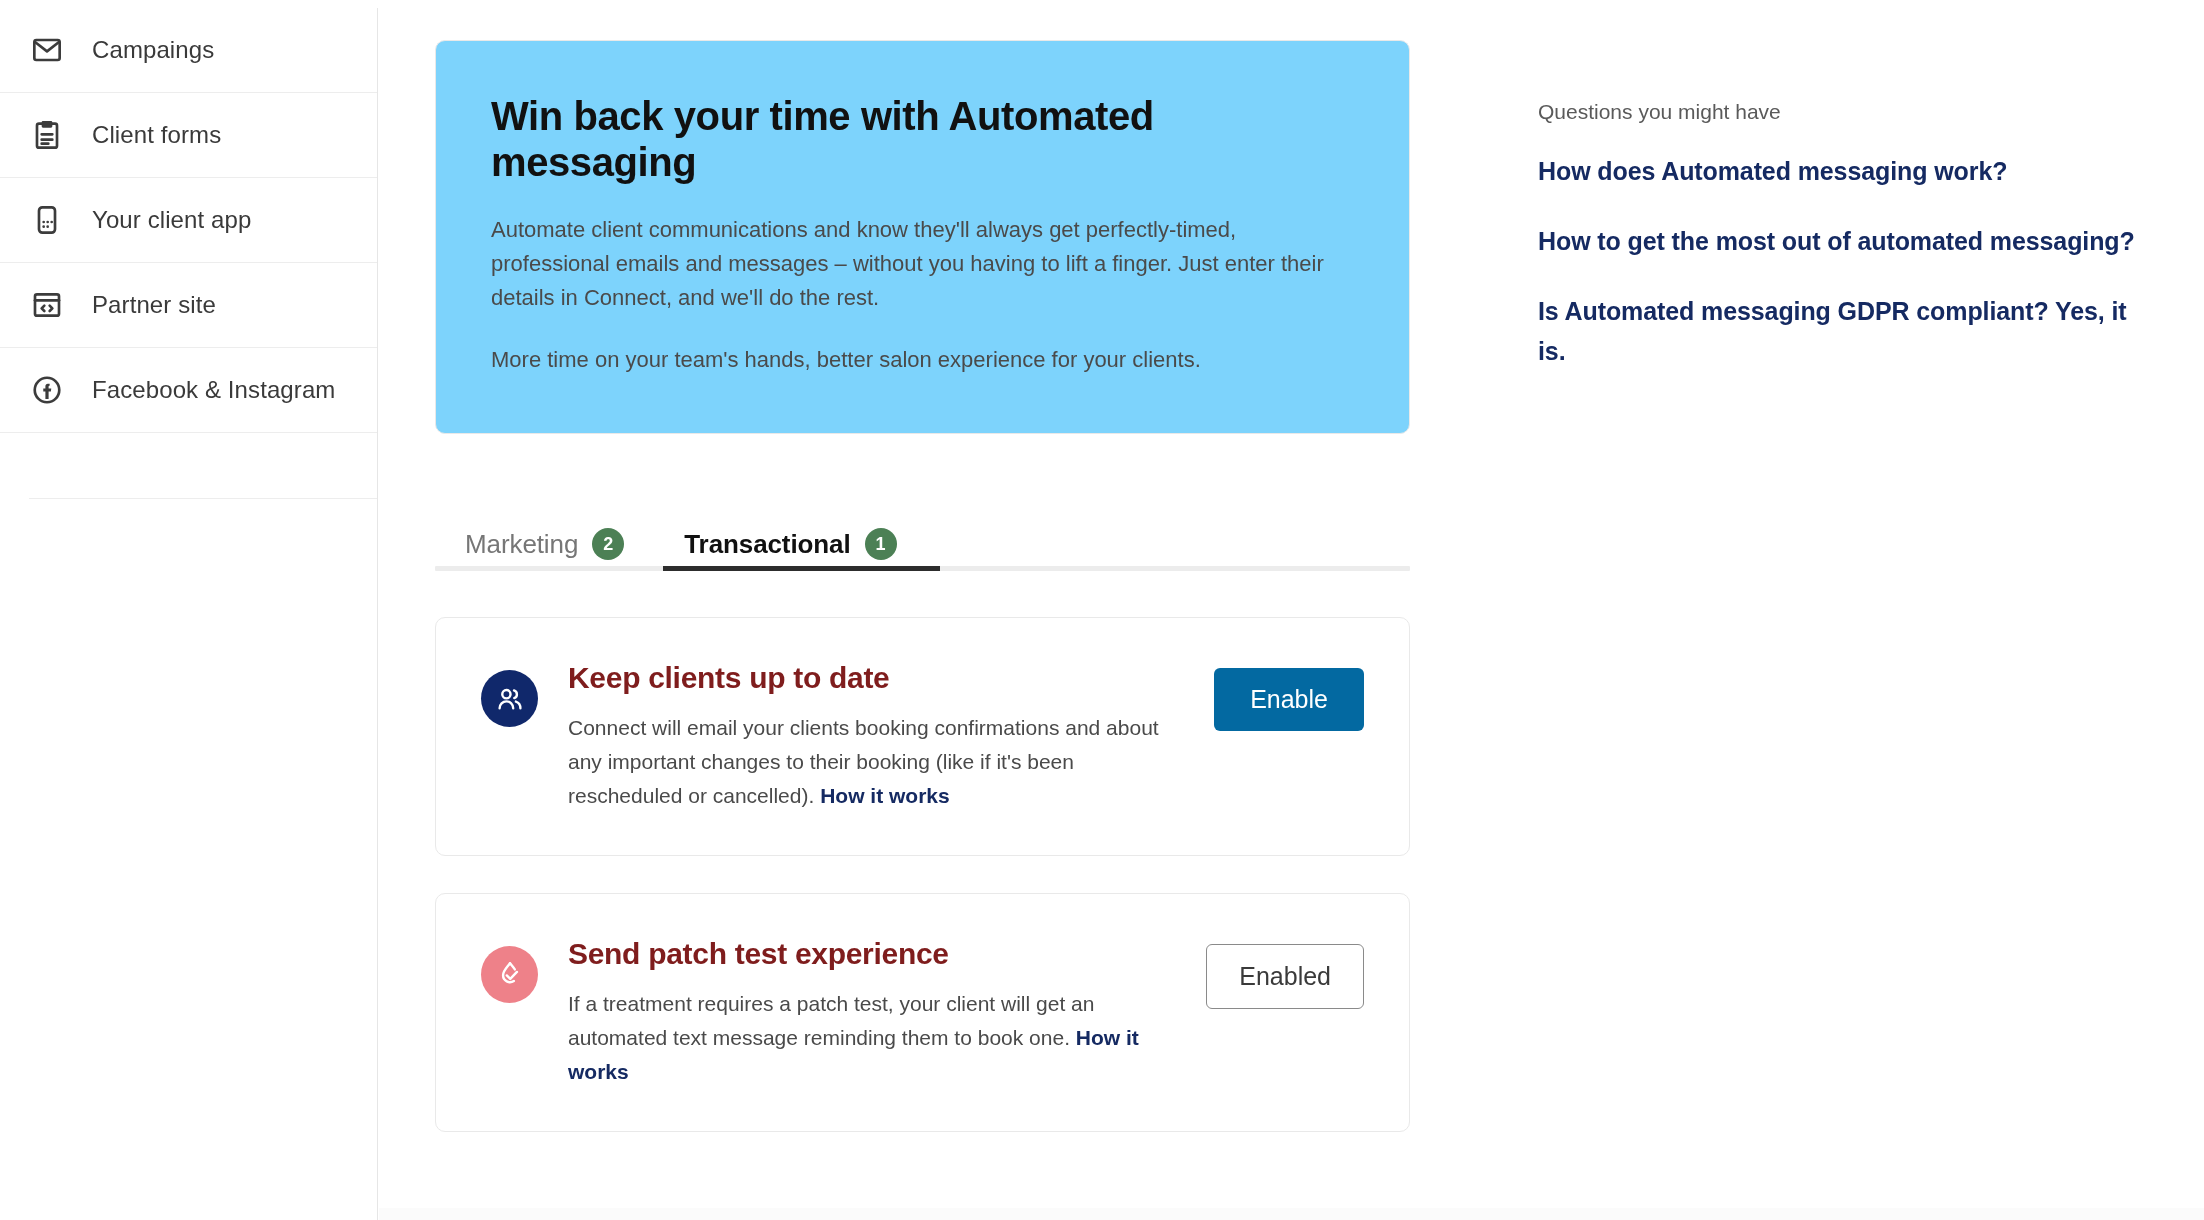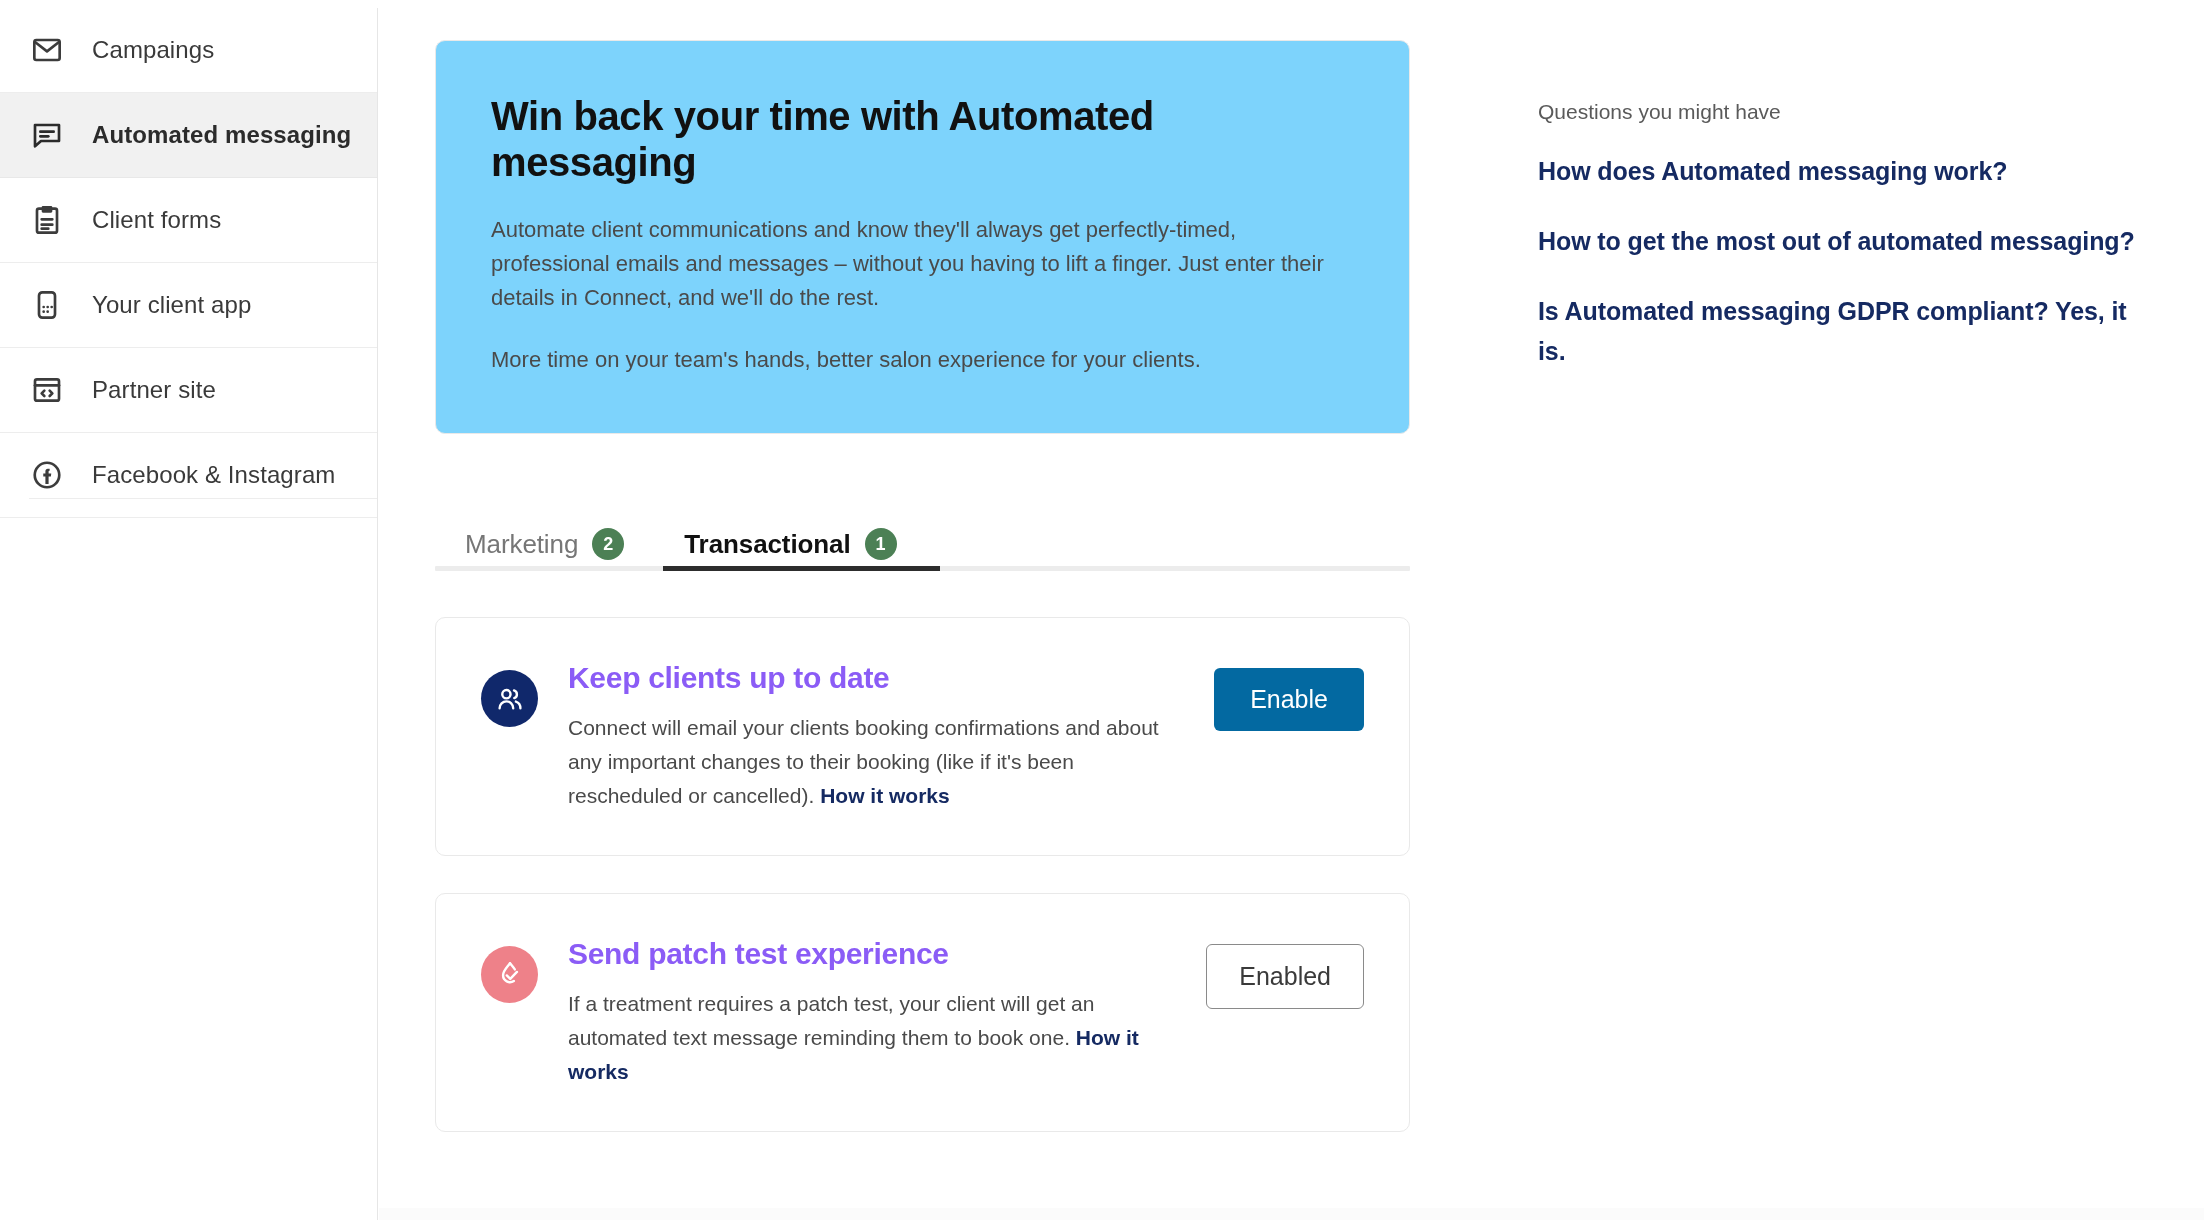--- a/index.html
+++ b/index.html
@@ -160,21 +160,21 @@
   }
   .feature-body {
     margin-left: 30px;
     flex: 1 1 auto;
     min-width: 0;
     max-width: 620px;
   }
   .feature-title {
     font-size: 30px;
     font-weight: 700;
-    color: #8b5cf6;
+    color: #7f1d1d;
     letter-spacing: -0.3px;
     line-height: 1.2;
   }
   .feature-desc {
     margin-top: 15px;
     font-size: 21px;
     line-height: 34px;
     color: #4a4a4a;
   }
   .howlink {
@@ -257,30 +257,20 @@
     <div class="nav-item">
       <span class="nav-icon">
         <svg width="32" height="32" viewBox="0 0 24 24" fill="none" stroke="#3c3c3c" stroke-width="2" stroke-linecap="round" stroke-linejoin="round">
           <rect x="2.5" y="4.5" width="19" height="15" rx="1.5"></rect>
           <path d="M3 6l9 7 9-7"></path>
         </svg>
       </span>
       <span class="nav-label">Campaings</span>
     </div>
 
-    <div class="nav-item active">
-      <span class="nav-icon">
-        <svg width="32" height="32" viewBox="0 0 24 24" fill="none" stroke="#2b2b2b" stroke-width="2" stroke-linecap="round" stroke-linejoin="round">
-          <path d="M3 4.5h18v12H7.5L3 20.5z"></path>
-          <path d="M7 9.5h10"></path>
-          <path d="M7 13h6"></path>
-        </svg>
-      </span>
-      <span class="nav-label">Automated messaging</span>
-    </div>
 
     <div class="nav-item">
       <span class="nav-icon">
         <svg width="32" height="32" viewBox="0 0 24 24" fill="none" stroke="#3c3c3c" stroke-width="2" stroke-linecap="round" stroke-linejoin="round">
           <rect x="4.5" y="3.5" width="15" height="18" rx="1.5"></rect>
           <path d="M9 2.5h6v3H9z"></path>
           <path d="M8 11.5h8M8 15.5h8M8 18.5h5"></path>
         </svg>
       </span>
       <span class="nav-label">Client forms</span>

